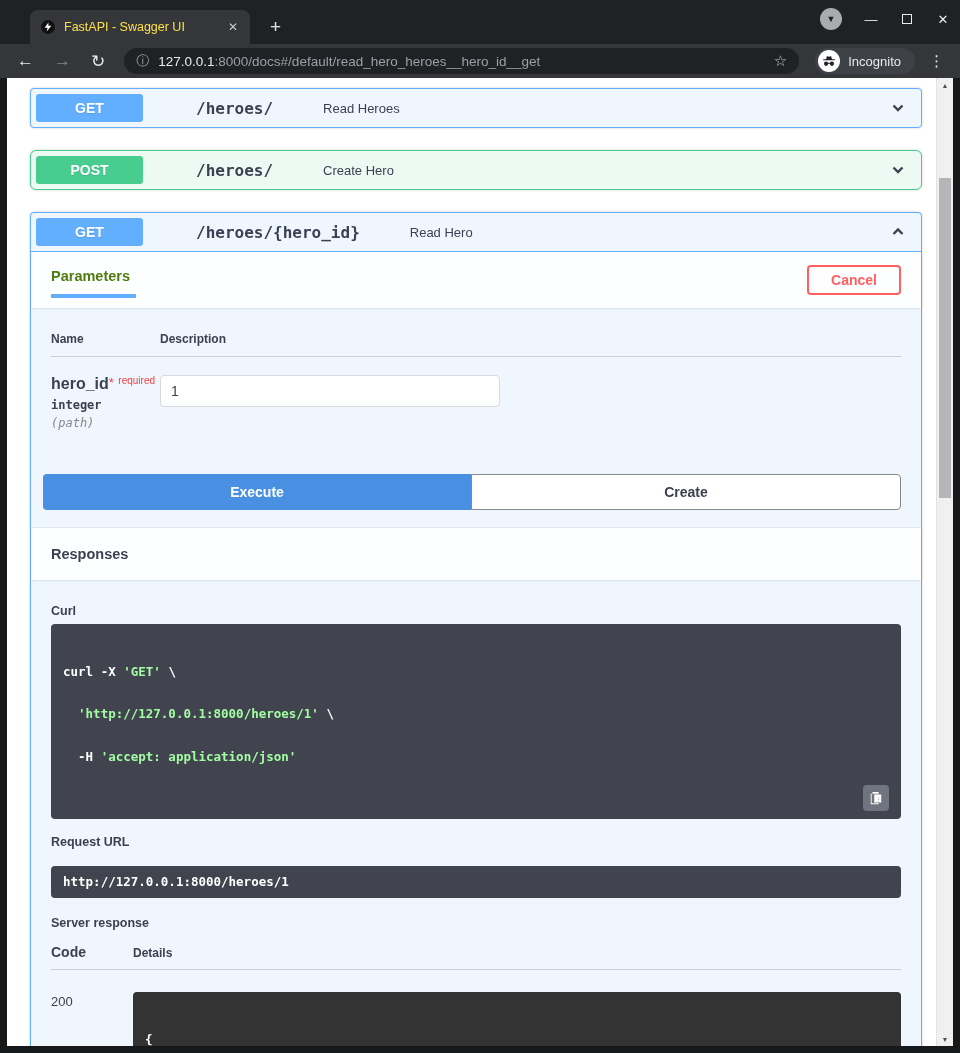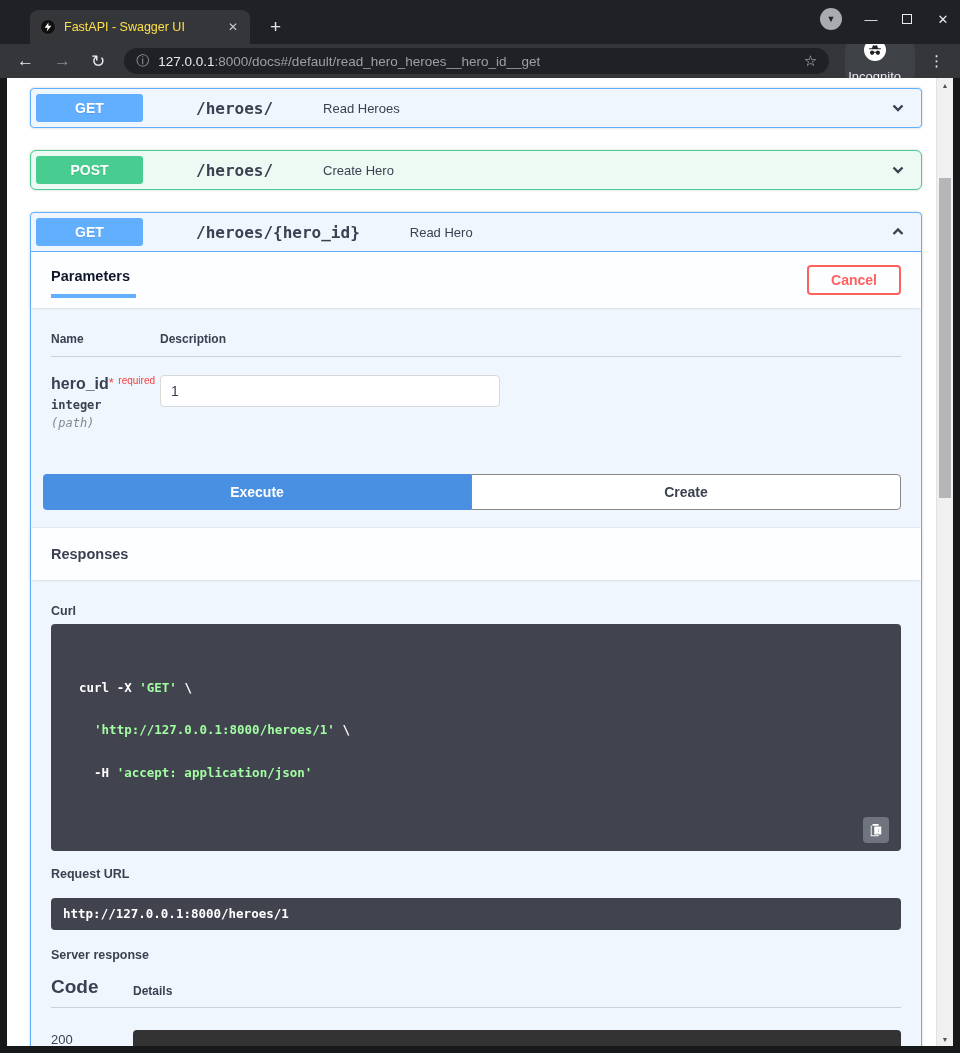--- a/index.html
+++ b/index.html
@@ -26,21 +26,21 @@
   .nav-ico { color:#e8eaed; font-size:17px; padding:0 7px; }
   .nav-ico.dim { color:#85888c; }
   .omnibox { flex:1; height:26px; background:#202124; border-radius:13px; display:flex; align-items:center;
              padding:0 12px; margin:0 6px; gap:9px; min-width:0; }
   .info-ico { color:#9aa0a6; font-size:13px; }
   .url { font-size:13.5px; white-space:nowrap; overflow:hidden; flex:1; }
   .url .host { color:#e8eaed; }
   .url .rest { color:#9aa0a6; }
   .star { color:#c0c3c7; font-size:15px; }
   .incog { display:flex; align-items:center; gap:8px; background:#3e4145; border-radius:14px;
-           padding:2px 14px 2px 3px; margin-left:4px;flex-direction:column; }
+           padding:2px 14px 2px 3px; margin-left:4px; }
   .incog-circle { width:22px; height:22px; border-radius:50%; background:#ffffff; display:flex;
                   align-items:center; justify-content:center; }
   .incog-label { color:#e8eaed; font-size:13px; }
   .kebab { color:#e8eaed; font-size:15px; padding:0 6px; margin-left:2px; }
 
   
   .page { flex:1; margin:0 7px 7px 7px; background:#ffffff; position:relative; overflow:hidden; }
   .content { position:absolute; left:0; top:0; right:17px; bottom:-300px; padding:10px 14px 0 23px; overflow:hidden; }
 
   .scrollbar { position:absolute; right:0; top:0; bottom:0; width:17px; background:#f0f0f1; border-left:1px solid #e2e2e4; }
@@ -58,21 +58,21 @@
                 font-weight:700; font-size:14px; text-shadow:0 1px 0 rgba(0,0,0,.1); }
   .method-btn.get  { background:#61affe; }
   .method-btn.post { background:#49cc90; }
   .op-path { font-family:"DejaVu Sans Mono", monospace; font-weight:700; font-size:16px; color:#3b4151; padding:0 10px 0 13px; }
   .op-desc { font-size:13px; color:#3b4151; }
   .op-chevron { margin-left:auto; padding:0 8px; display:flex; }
   .opblock.expanded .op-summary { border-bottom:1px solid #61affe; }
 
   .section-header { background:rgba(255,255,255,.85); box-shadow:0 1px 2px rgba(0,0,0,.1);
                     display:flex; align-items:center; justify-content:space-between; padding:10px 20px; min-height:50px; }
-  .tab-item { font-size:14.5px; font-weight:700; color:#0f172a; padding:6px 0 10px 0;
+  .tab-item { font-size:14.5px; font-weight:700; color:#4d7c0f; padding:6px 0 10px 0;
               border-bottom:4px solid #61affe; min-width:85px; }
   .btn-cancel { border:2px solid #ff6060; color:#ff6060; background:transparent; font-weight:700;
                 font-size:14px; border-radius:4px; padding:5px 22px; font-family:"Liberation Sans",sans-serif; }
 
   .params-section { padding:24px 20px 28px 20px; }
   .param-headrow { display:flex; padding-bottom:10px; border-bottom:1px solid rgba(59,65,81,.2); }
   .col-name { width:109px; flex-shrink:0; }
   .th { font-size:12px; font-weight:700; color:#3b4151; }
   .param-row { display:flex; padding-top:18px; }
   .pname { font-size:16px; font-weight:700; color:#3b4151; }
@@ -88,35 +88,35 @@
                  padding:9px 0; border-radius:4px 0 0 4px; font-family:"Liberation Sans",sans-serif; }
   .btn-clear { flex:1; background:#fff; border:1px solid #888; color:#3b4151; font-weight:700; font-size:14px;
                padding:9px 0; border-radius:0 4px 4px 0; font-family:"Liberation Sans",sans-serif; }
 
   .responses-header { background:rgba(255,255,255,.85); box-shadow:0 1px 2px rgba(0,0,0,.1), 0 -1px 0 rgba(0,0,0,.05);
                       padding:17px 20px; }
   .responses-title { font-size:14.5px; font-weight:700; color:#3b4151; }
   .responses-inner { padding:24px 20px 30px 20px; }
 
   .lbl { font-size:12.5px; font-weight:700; color:#3b4151; margin-bottom:6px; }
-  .codeblock { background:#41444e; border-radius:4px; padding:28px; font-family:"DejaVu Sans Mono",monospace;
+  .codeblock { background:#41444e; border-radius:4px; padding:12px; font-family:"DejaVu Sans Mono",monospace;
                font-size:12.5px; font-weight:700; color:#ffffff; white-space:pre; line-height:1.14; position:relative; }
   .codeblock.dark2 { background:#333333; }
   .c-g { color:#a2fca2; }
   .c-w { color:#ffffff; }
   .copy-btn { width:26px; height:26px; background:#70747f; border:none; border-radius:4px;
               display:flex; align-items:center; justify-content:center; }
   .curl-copy { position:absolute; right:12px; bottom:8px; }
 
   .req-url-block { margin-top:17px; padding:9px 12px; }
   .mt16 { margin-top:16px; }
   .server-resp-lbl { font-size:12.5px; font-weight:700; color:#3b4151; margin:18px 0 14px 0; }
   .resp-headrow { display:flex; align-items:flex-end; padding-bottom:9px; border-bottom:1px solid rgba(59,65,81,.2); }
   .col-code { width:82px; flex-shrink:0; }
-  .code-th { font-size:19px; font-weight:700; color:#3b4151; }
+  .code-th { font-size:14px; font-weight:700; color:#3b4151; }
   .resp-row { display:flex; padding-top:22px; }
   .status-code { font-size:13px; color:#3b4151; padding-top:2px; }
   .resp-details { flex:1; }
   .respbody-block { min-height:100px; }
 </style>
 </head>
 <body>
 
 <div class="window">
 

